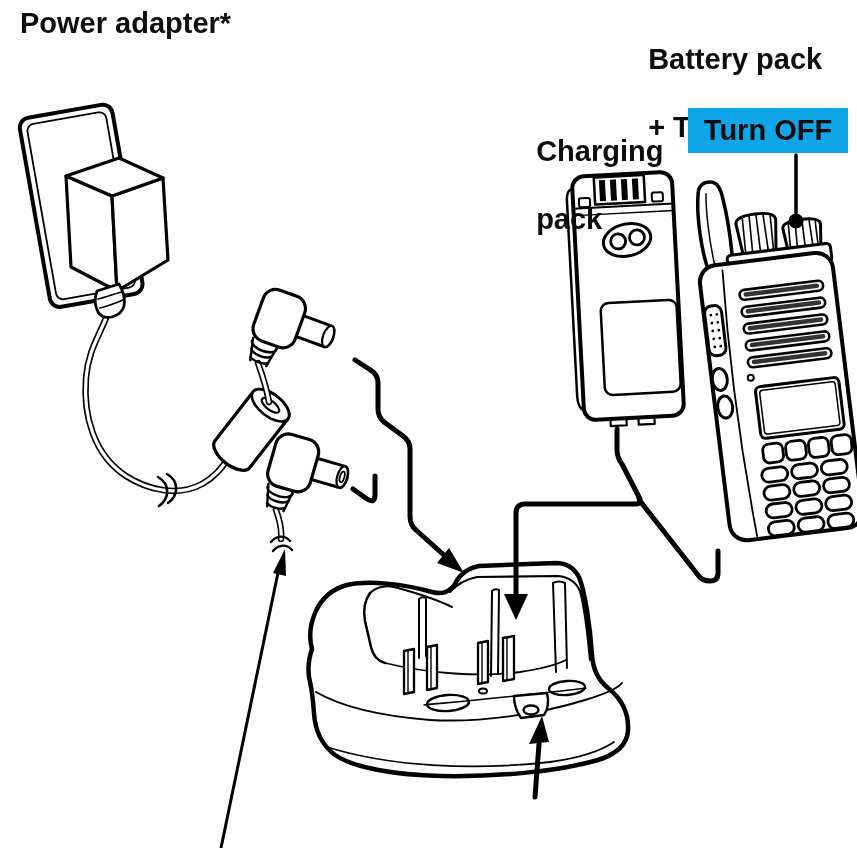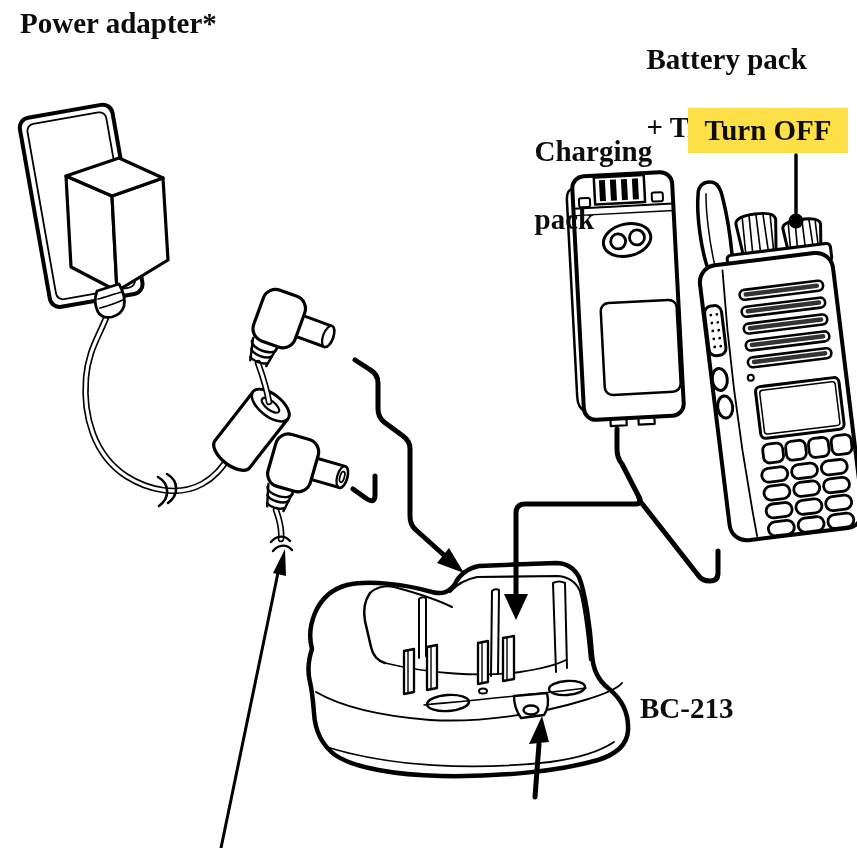--- a/index.html
+++ b/index.html
@@ -1,28 +1,28 @@
 <!DOCTYPE html>
 <html><head>
 <meta charset="utf-8">
 <style>
   html,body { margin:0; padding:0; background:#fff; }
   .stage {
     position:relative; width:857px; height:848px;
     background:#ffffff; overflow:hidden;
-    font-family:Liberation Serif, serif;
+    font-family:Liberation Sans, sans-serif;
   }
   .stage svg { position:absolute; left:0; top:0; }
   .lbl {
     position:absolute; color:#0d0d0d; font-weight:700;
     font-size:29px; line-height:34px; white-space:pre; letter-spacing:0;
   }
   .badge {
     position:absolute; left:688px; top:108px; width:160px; height:45px;
-    background:#fde047; display:flex; align-items:center; justify-content:center;
+    background:#0ea5e9; display:flex; align-items:center; justify-content:center;
     color:#0d0d0d; font-weight:700; font-size:29px;
   }
 </style>
 </head>
 <body>
 
 <div class="stage">
 
 <svg width="857" height="848" viewBox="0 0 857 848">
   <g fill="none" stroke="#000" stroke-linecap="round" stroke-linejoin="round">
@@ -273,16 +273,15 @@
 
 <div class="lbl" style="left:632px; top:8px;">
   <span>Battery pack</span><br>
   <span>+ Transceiver</span>
 </div>
 
 <div class="badge">
       <span>Turn OFF</span>
     </div>
 
-<div class="lbl" style="left:640px; top:691px;"><span>BC-213</span></div>
 
 
 </div>
 
 </body></html>

